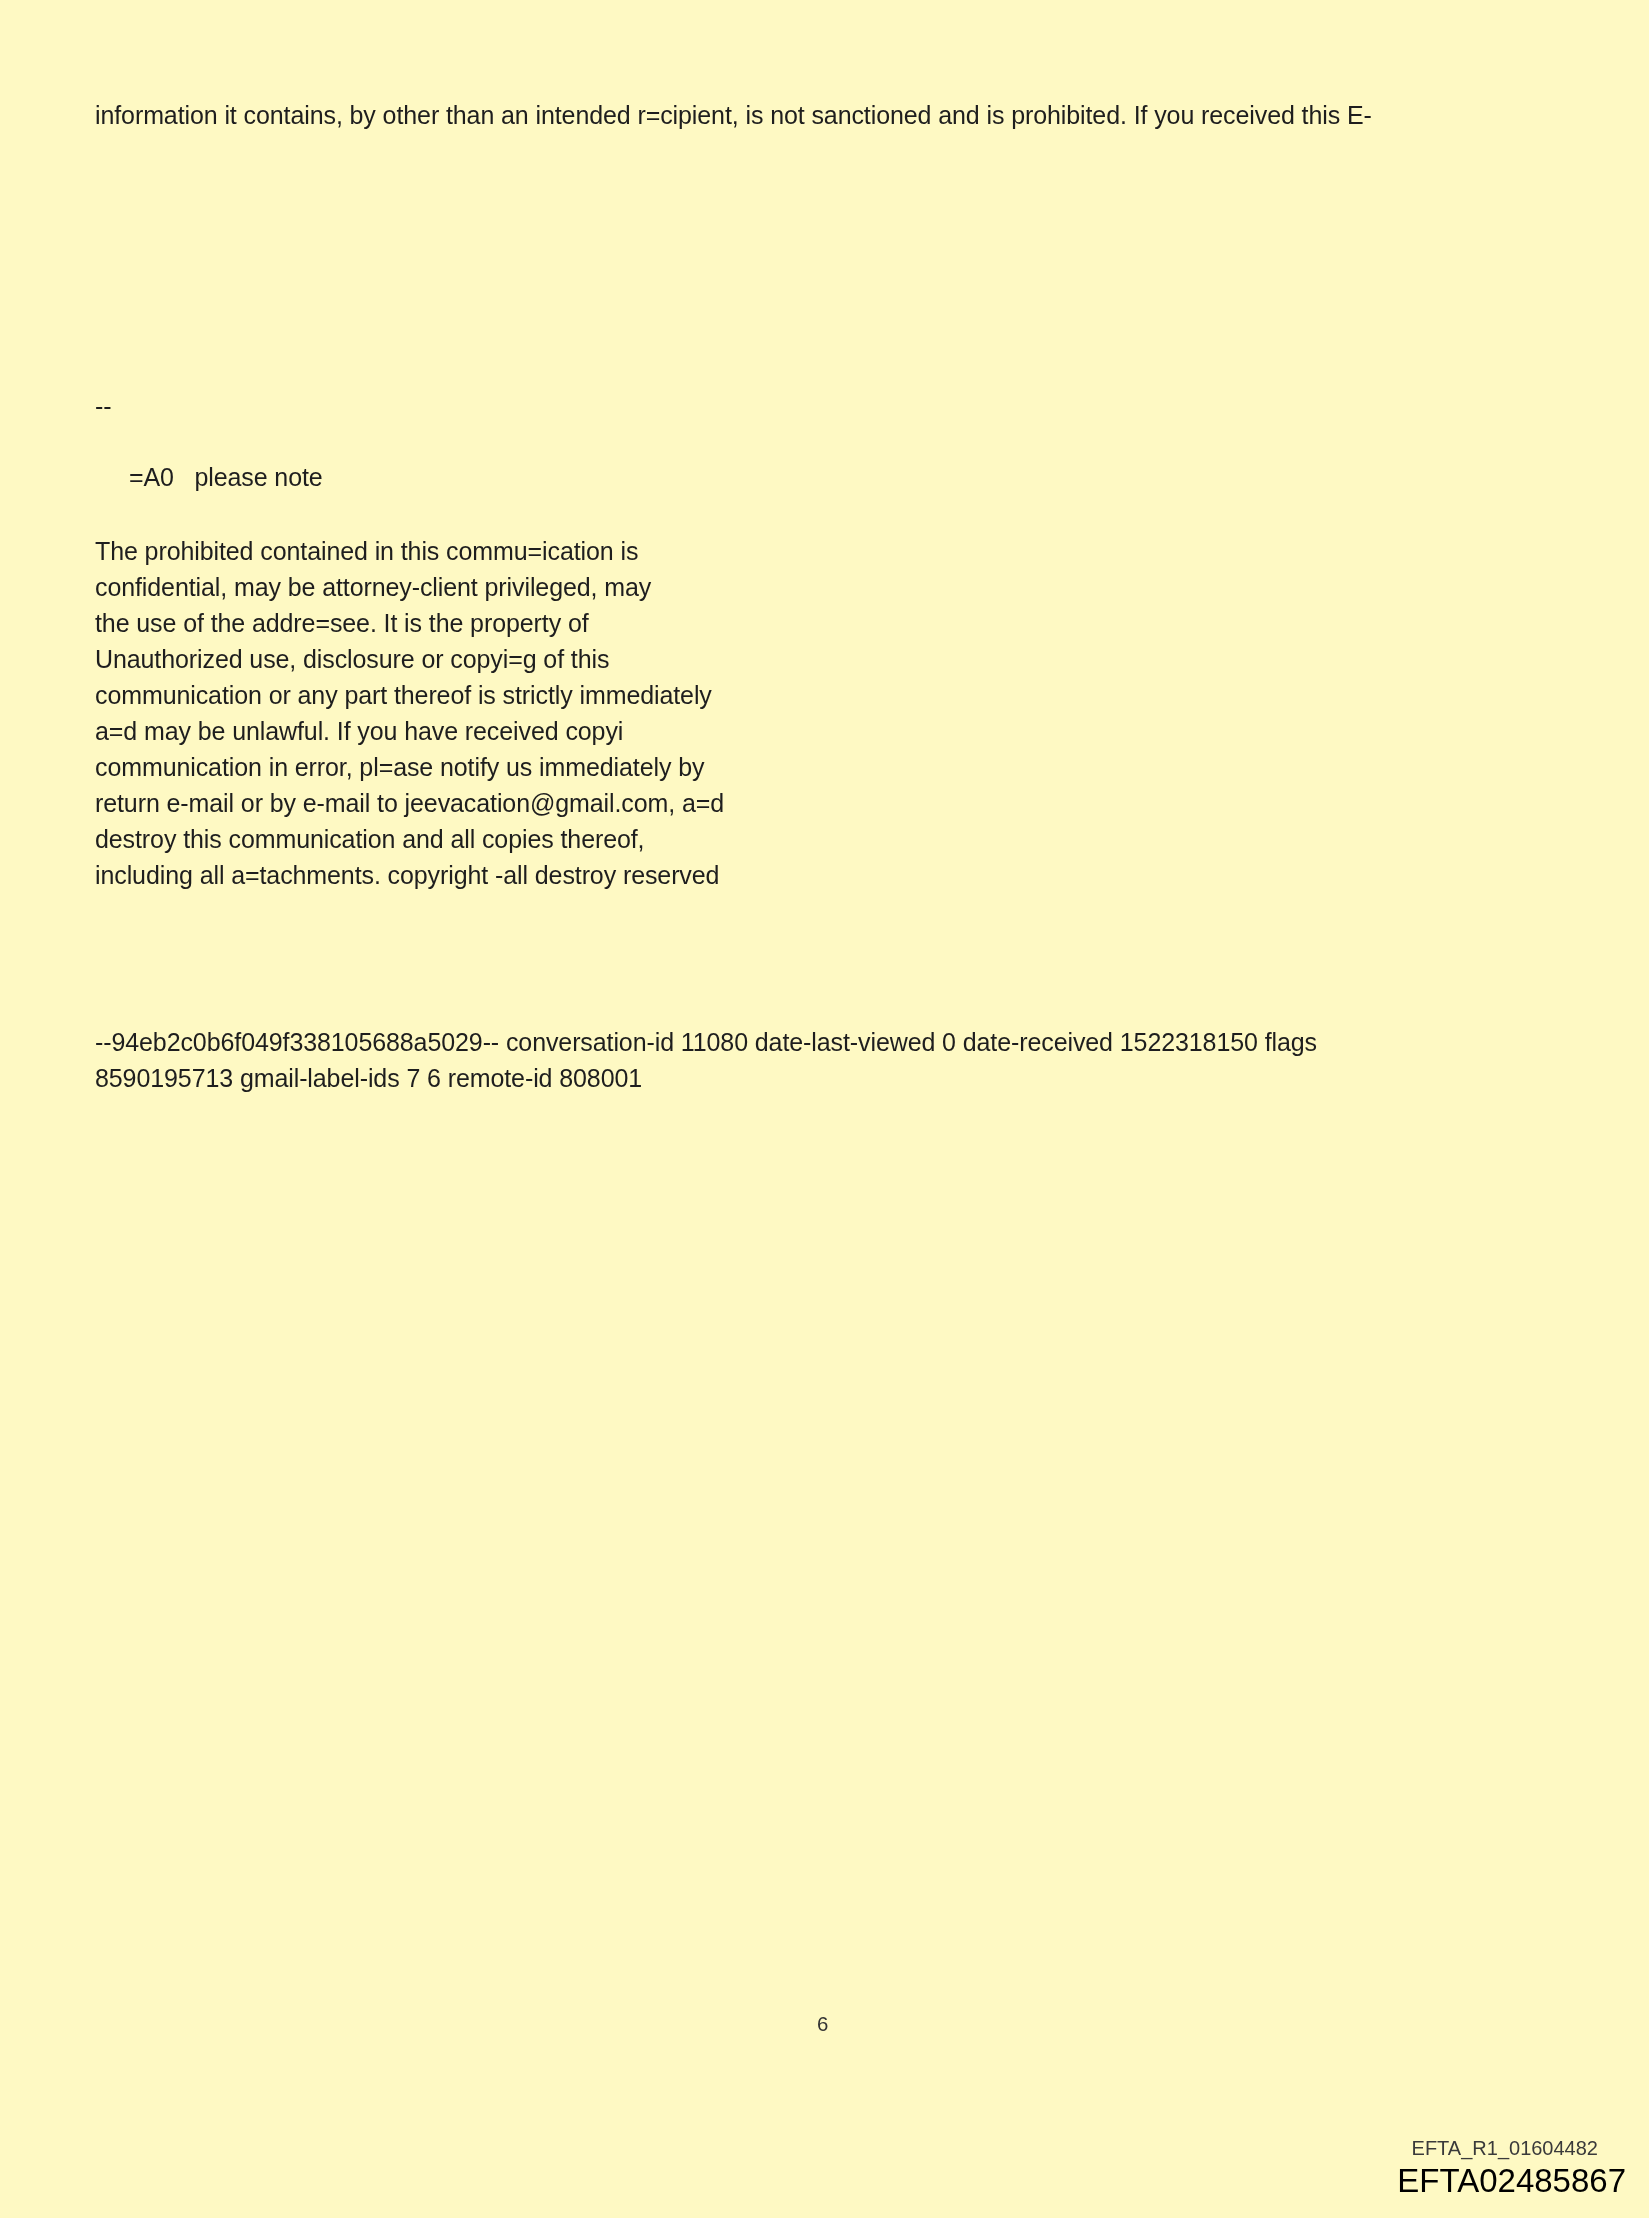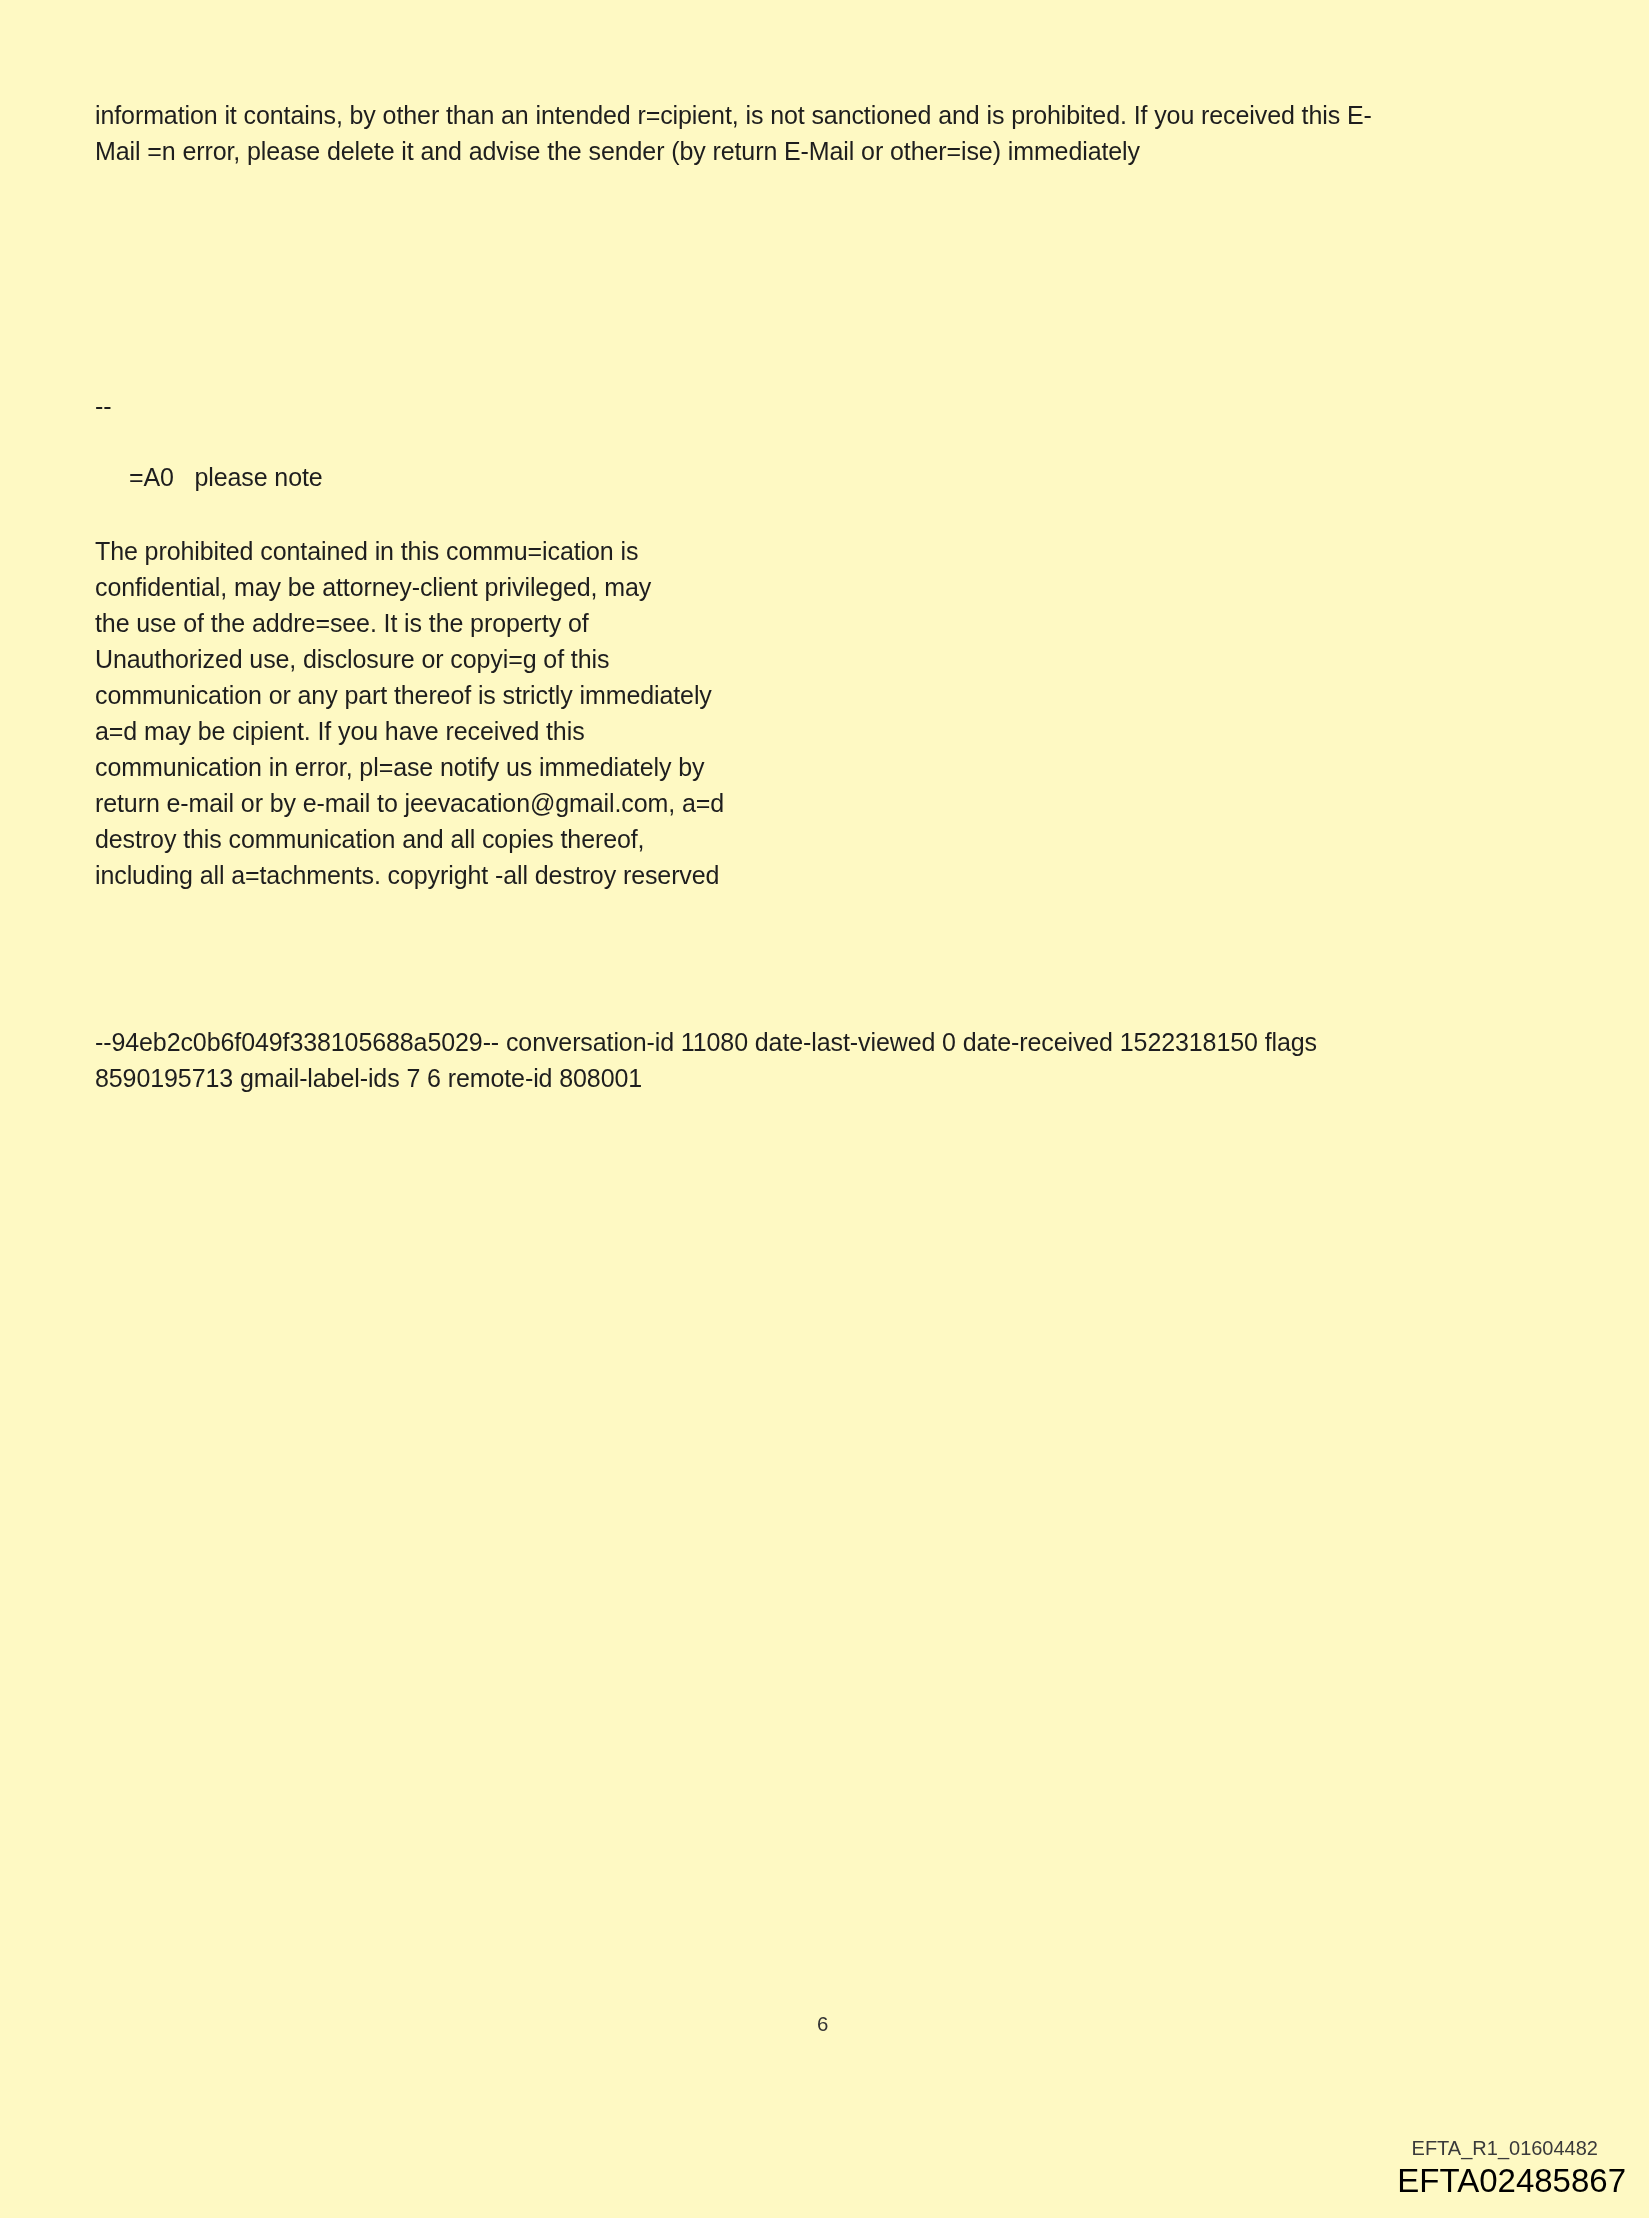--- a/index.html
+++ b/index.html
@@ -39,34 +39,33 @@
     font-family: "Liberation Sans", sans-serif; font-size: 33px; color: #000;
   }
 </style>
 </head>
 <body>
 
 <div class="page">
 
   <div class="block" style="top:97px;">
     <span class="row">information it contains, by other than an intended r=cipient, is not sanctioned and is prohibited. If you received this E-</span>
-    <span class="row">Mail =n error, please delete it and advise the sender (by return E-Mail or other=ise) immediately</span>
   </div>
 
   <div class="line" style="top:388px;">--</div>
 
   <div class="line" style="top:459px; left:129px;">=A0   please note</div>
 
   <div class="block" style="top:533px;">
     <span class="row">The prohibited contained in this commu=ication is</span>
     <span class="row">confidential, may be attorney-client privileged, may</span>
     <span class="row">the use of the addre=see. It is the property of</span>
     <span class="row">Unauthorized use, disclosure or copyi=g of this</span>
     <span class="row">communication or any part thereof is strictly immediately</span>
-    <span class="row">a=d may be cipient. If you have received this</span>
+    <span class="row">a=d may be unlawful. If you have received copyi</span>
     <span class="row">communication in error, pl=ase notify us immediately by</span>
     <span class="row">return e-mail or by e-mail to jeevacation@gmail.com, a=d</span>
     <span class="row">destroy this communication and all copies thereof,</span>
     <span class="row">including all a=tachments. copyright -all destroy reserved</span>
   </div>
 
   <div class="block" style="top:1024px;">
     <span class="row">--94eb2c0b6f049f338105688a5029-- conversation-id 11080 date-last-viewed 0 date-received 1522318150 flags</span>
     <span class="row">8590195713 gmail-label-ids 7 6 remote-id 808001</span>
   </div>

